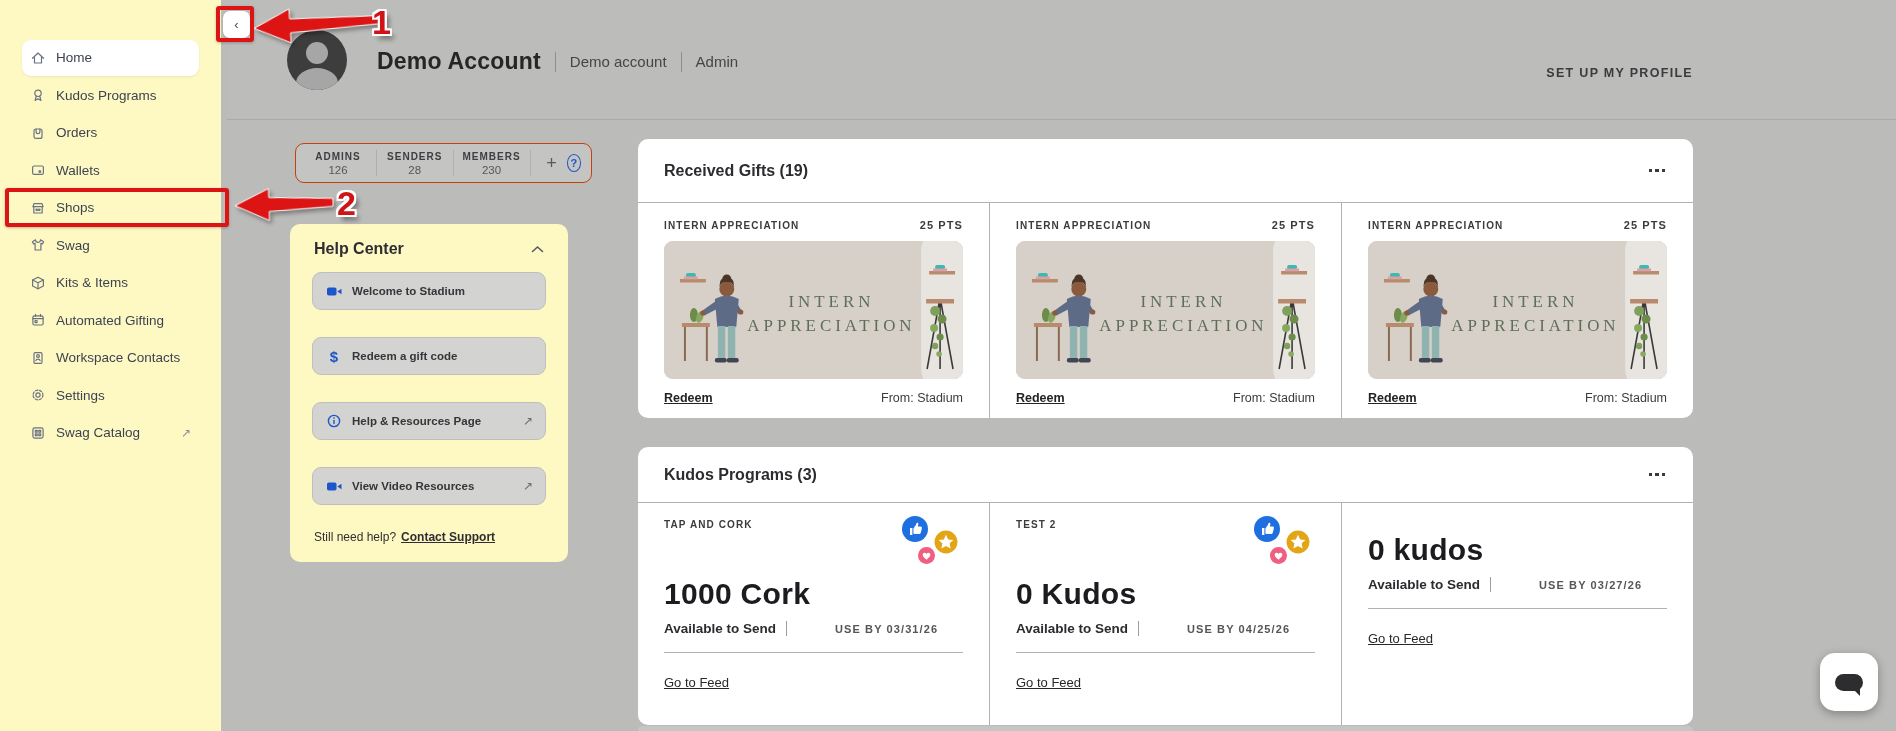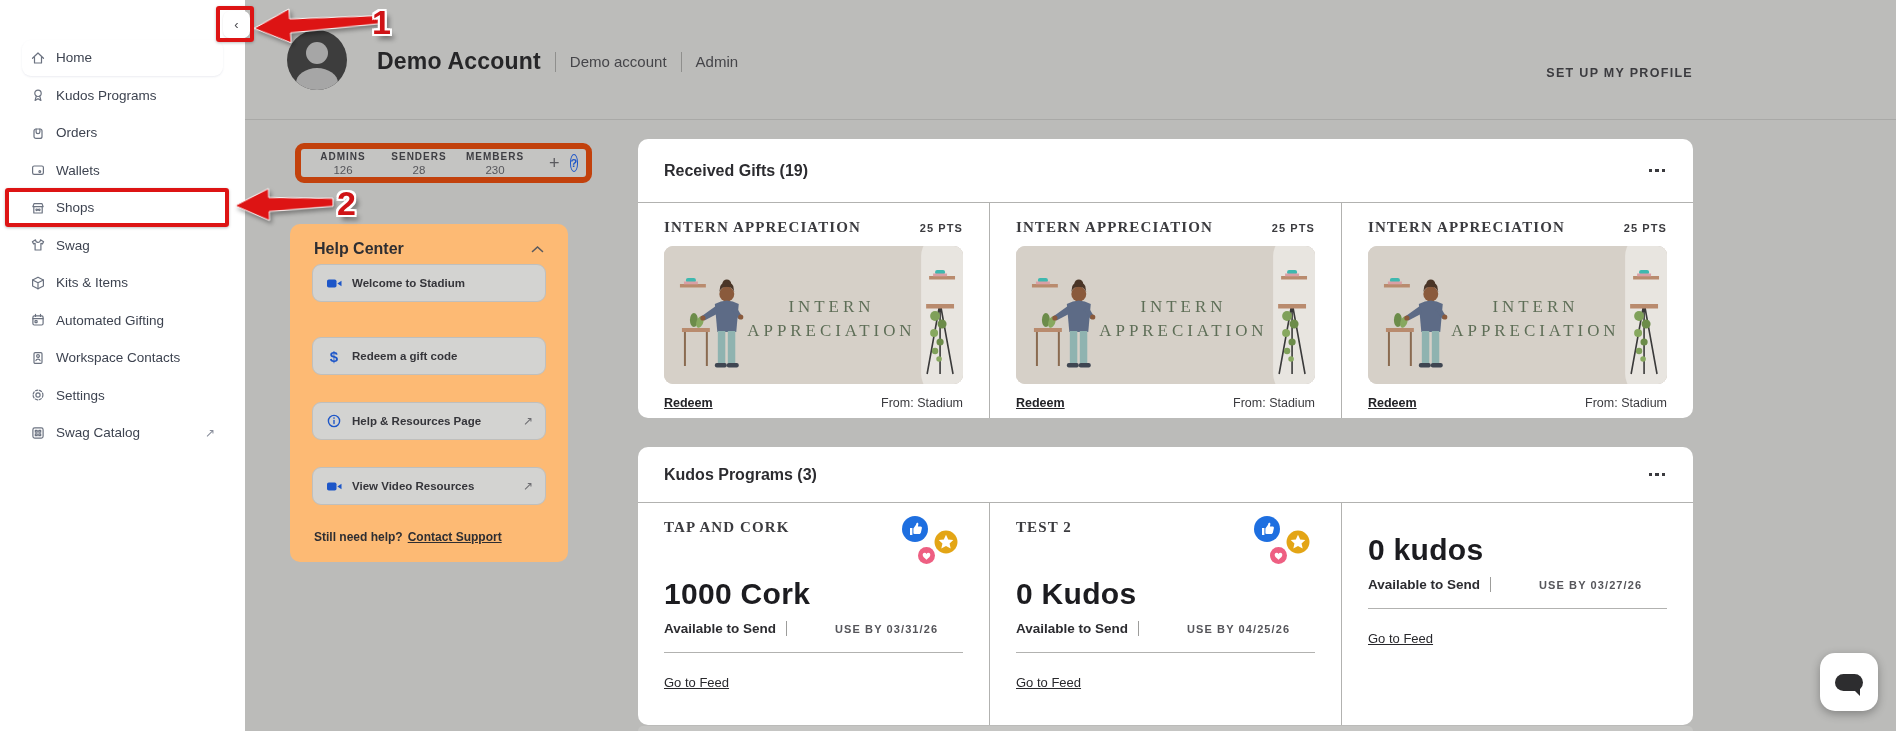--- a/index.html
+++ b/index.html
@@ -1,21 +1,21 @@
 <!DOCTYPE html>
 <html><head>
 <meta charset="utf-8">
 <style>
   * { margin:0; padding:0; box-sizing:border-box; }
   html,body { width:1896px; height:731px; }
   body { font-family:"Liberation Sans", sans-serif; background:#bbbbb9; overflow:hidden; }
   .stage { position:relative; width:1896px; height:731px; }
 
   
-  .sidebar { position:absolute; left:0; top:0; width:245px; height:731px; background:#ffffff; z-index:2; }
+  .sidebar { position:absolute; left:0; top:0; width:221px; height:731px; background:#fef9c3; z-index:2; }
   .nav { position:absolute; left:0; top:39px; width:100%; }
   .nav-item { position:relative; height:37.5px; display:flex; align-items:center; padding-left:30px; cursor:pointer; }
   .nav-item .nicon { width:16px; height:16px; margin-right:10px; display:flex; align-items:center; justify-content:center; }
   .nav-item .nicon svg { stroke:#6b7280; fill:none; stroke-width:1.2; stroke-linecap:round; stroke-linejoin:round; }
   .nav-item .nlabel { font-size:13.5px; color:#3d4350; }
   .nav-item.active::before { content:""; position:absolute; left:22px; right:22px; top:1px; bottom:1px; background:#ffffff; border-radius:9px; box-shadow:0 1px 2px rgba(90,100,140,.12); }
   .nav-item > * { position:relative; }
   .nav-ext { margin-left:auto; margin-right:30px; color:#8a8f9c; font-size:12px; }
 
   
@@ -27,56 +27,56 @@
   .avatar { position:absolute; left:60px; top:30px; width:60px; height:60px; border-radius:50%; background:#3d3d3d; overflow:hidden; }
   .avatar .head { position:absolute; left:19px; top:12px; width:22px; height:22px; border-radius:50%; background:#a6a6a6; }
   .avatar .body { position:absolute; left:9px; top:38px; width:42px; height:30px; border-radius:50%; background:#a6a6a6; }
   .titlerow { position:absolute; left:150px; top:48px; display:flex; align-items:center; }
   .page-title { font-size:23px; font-weight:800; color:#262628; letter-spacing:.2px; }
   .vdiv { width:1px; height:20px; background:#8f8f8d; margin:0 14px; }
   .subtitle, .role { font-size:15px; color:#454549; }
   .setup-link { position:absolute; right:203px; top:66px; font-size:12.5px; font-weight:700; letter-spacing:1.3px; color:#3b3b3f; cursor:pointer; }
 
   
-  .stats { position:absolute; left:68px; top:143px; width:297px; height:40px; background:#c4c4c2; border:6px solid #c2410c; border-radius:9px; display:flex; align-items:center; padding:0 10px; }
+  .stats { position:absolute; left:68px; top:143px; width:297px; height:40px; background:#c4c4c2; border:1px solid #c2410c; border-radius:9px; display:flex; align-items:center; padding:0 10px; }
   .stat { flex:0 0 auto; width:64px; text-align:center; }
   .stat .slabel { font-size:10px; font-weight:700; letter-spacing:1px; color:#3e3e43; }
   .stat .svalue { font-size:11.5px; color:#56565b; margin-top:2px; }
   .stat-div { width:1px; height:26px; background:#aeaeac; margin:0 6px; }
   .stats .plus { font-size:18px; color:#5a5a5e; padding:0 10px; cursor:pointer; }
   .stats .qmark { width:18px; height:18px; border:1.6px solid #1d56c8; border-radius:50%; color:#1d56c8; font-size:11px; font-weight:700; display:flex; align-items:center; justify-content:center; cursor:pointer; }
 
   
-  .help { position:absolute; left:63px; top:224px; width:278px; height:338px; background:#fdba74; border-radius:10px; }
+  .help { position:absolute; left:63px; top:224px; width:278px; height:338px; background:#fef9c3; border-radius:10px; }
   .help-head { position:absolute; left:24px; top:16px; right:24px; display:flex; align-items:center; }
   .help-title { font-size:16px; font-weight:700; color:#2e2e32; }
   .chev-up { margin-left:auto; }
   .chev-up svg { stroke:#5a5a5e; fill:none; stroke-width:1.6; stroke-linecap:round; }
   .help-btn { position:absolute; left:22px; width:234px; height:38px; background:#d3d3d1; border:1px solid #bfbfbd; border-radius:9px; display:flex; align-items:center; padding:0 12px; cursor:pointer; }
   .help-btn .hicon { width:18px; height:16px; margin-right:9px; display:flex; align-items:center; justify-content:center; }
   .help-btn .hlabel { font-size:11.5px; font-weight:600; color:#35353a; }
   .help-btn .ext { margin-left:auto; color:#6d6d72; font-size:12px; }
   .dollar { color:#1d56c8; font-size:15px; font-weight:700; }
   .help-foot { position:absolute; left:24px; top:306px; font-size:12px; color:#2e2e32; }
-  .help-foot b { font-weight:700;margin-top:17px; }
+  .help-foot b { font-weight:400;margin-top:17px; }
   .help-foot a { font-weight:700; color:#2e2e32; text-decoration:underline; margin-left:5px; cursor:pointer; }
 
   
   .panel { position:absolute; left:411px; width:1055px; background:#ffffff; border-radius:10px; }
   .panel-head { display:flex; align-items:center; padding:0 26px; }
   .panel-title { font-size:16px; font-weight:700; color:#2c2c30; }
   .menu-dots { margin-left:auto; display:flex; gap:3px; cursor:pointer; padding:6px 2px; }
   .menu-dots i { width:3.5px; height:3.5px; background:#3a3a3e; display:block; }
   .panel-div { height:1px; background:#b2b2b0; }
   .cols { display:flex; }
   .col { flex:1 1 0; padding:16px 26px 0 26px; position:relative; }
   .col + .col { border-left:1px solid #b2b2b0; }
 
   .gift-toprow { display:flex; align-items:center; margin-bottom:10px; }
-  .card-name { font-size:15px; font-weight:700; letter-spacing:1.1px; color:#3b3b3f;font-family:Liberation Serif, serif; }
+  .card-name { font-size:10px; font-weight:700; letter-spacing:1.1px; color:#3b3b3f; }
   .gift-pts { margin-left:auto; font-size:11px; font-weight:700; letter-spacing:1.1px; color:#3b3b3f; }
   .gift-img { height:138px; border-radius:9px; overflow:hidden; background:#d6d0c8; }
   .gift-img svg { display:block; width:100%; height:100%; }
   .gift-botrow { display:flex; align-items:center; margin-top:12px; }
   .redeem { font-size:12.5px; font-weight:700; color:#232327; text-decoration:underline; cursor:pointer; }
   .gift-from { margin-left:auto; font-size:12.5px; color:#3b3b3f; }
 
   .kudos-toprow { display:flex; align-items:flex-start; }
   .emoji-cluster { margin-left:auto; position:relative; width:62px; height:48px; margin-top:-4px; }
   .emoji-cluster .thumb { position:absolute; left:0; top:0; }
@@ -279,21 +279,21 @@
     </div>
 
     <section class="help">
       <div class="help-head">
         <span class="help-title">Help Center</span>
         <span class="chev-up"><svg width="13" height="9" viewBox="0 0 13 9">
               <path d="M1.5 6.5 6.5 2l5 4.5"></path>
             </svg></span>
       </div>
 
-      <div class="help-btn" style="top:40px">
+      <div class="help-btn" style="top:48px">
         <span class="hicon">
             <svg width="17" height="15" viewBox="0 0 17 15">
               <rect x="1" y="3.5" width="9.5" height="8" rx="1.8" fill="#1d56c8"></rect>
               <path d="M11.3 7.5 15.5 4.7v5.6z" fill="#1d56c8"></path>
             </svg>
           </span>
         <span class="hlabel">Welcome to Stadium</span>
       </div>
 
       <div class="help-btn" style="top:113px">

